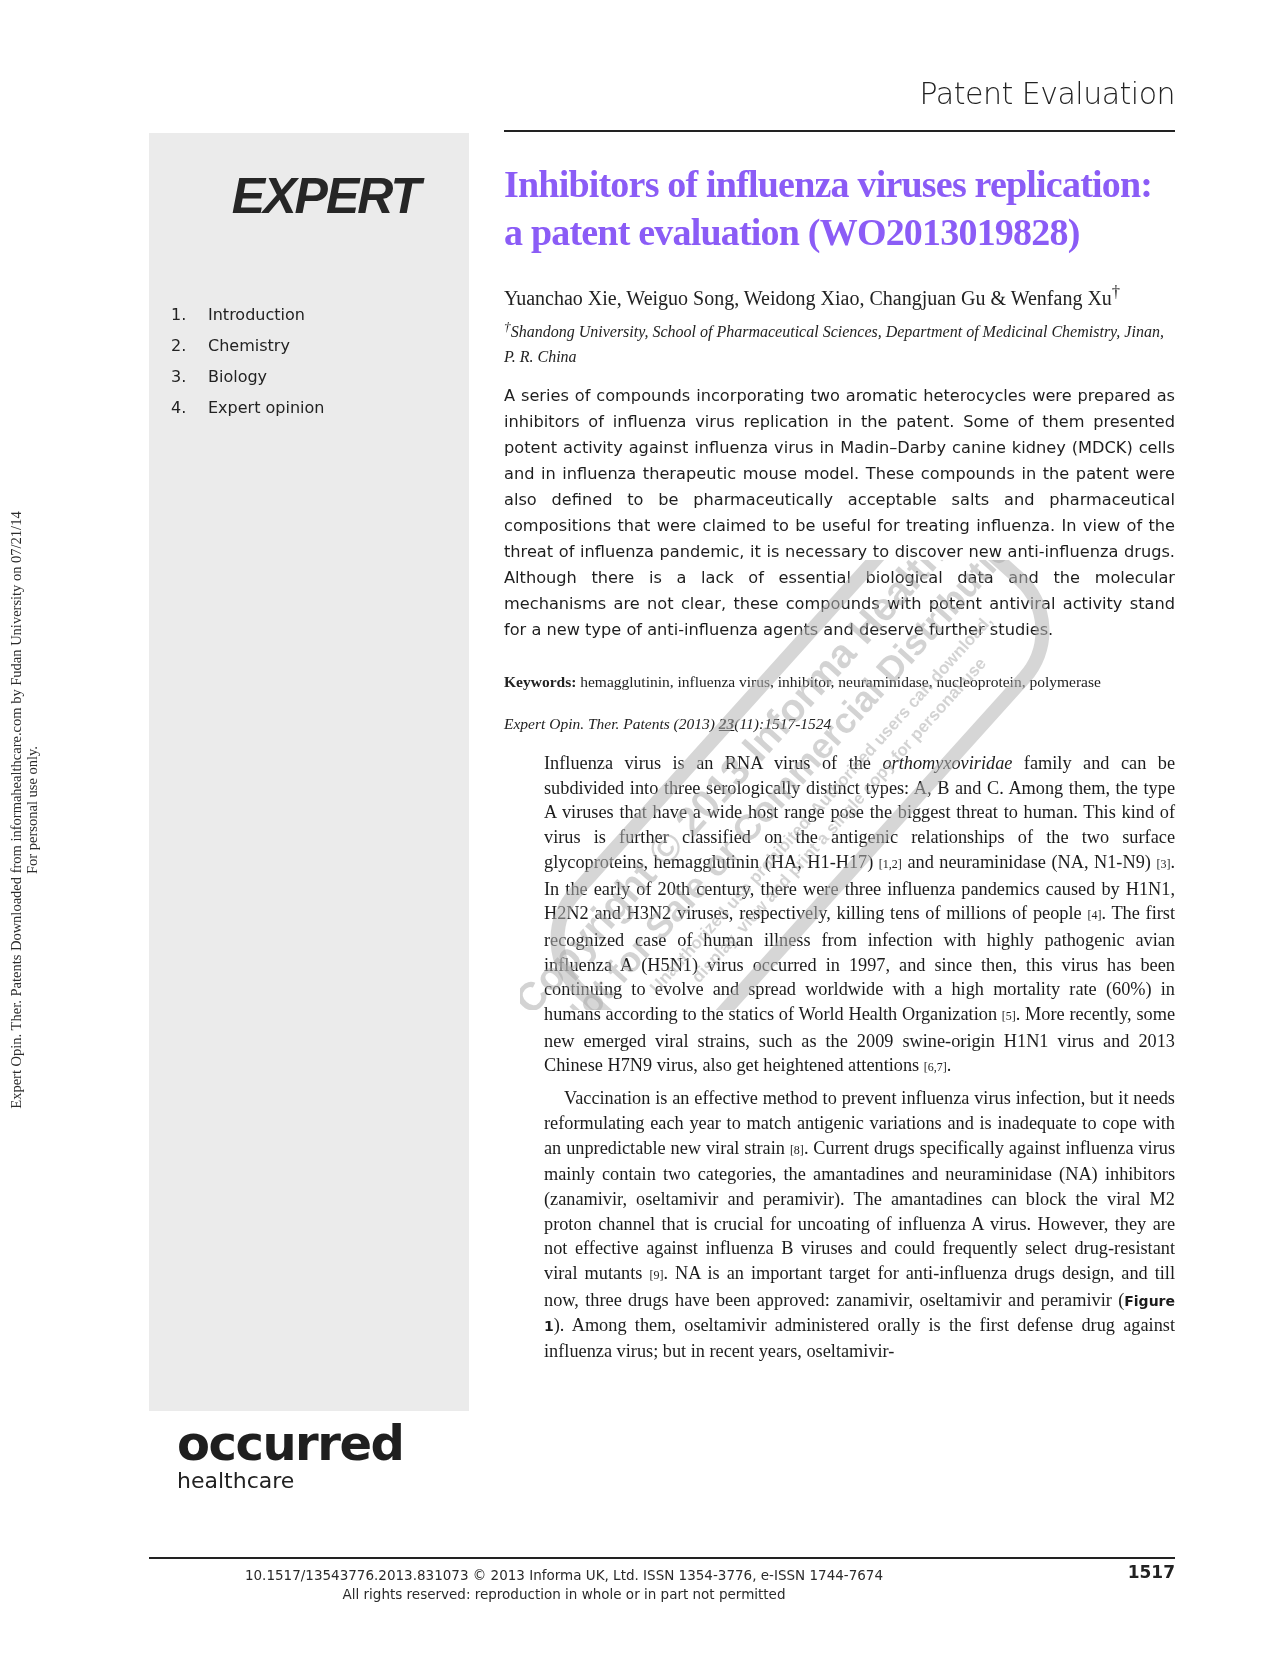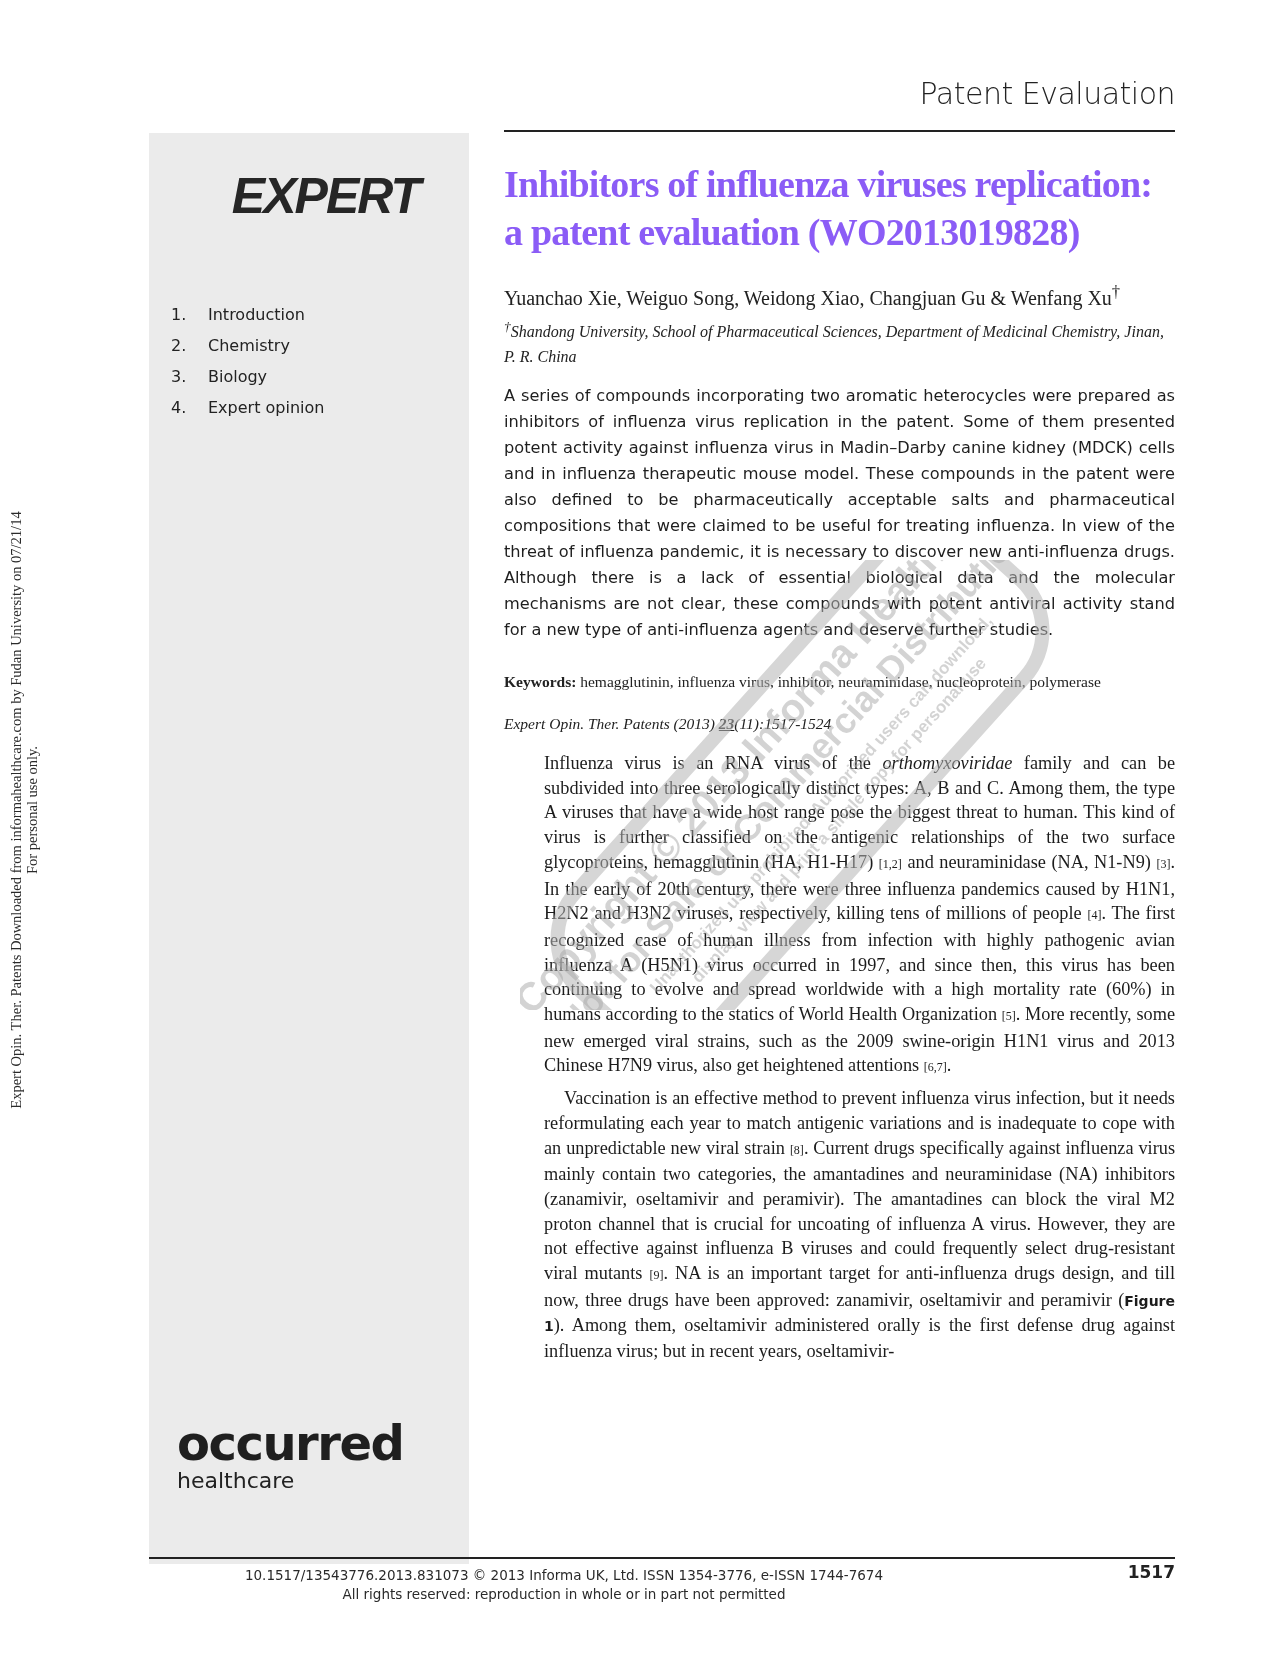--- a/index.html
+++ b/index.html
@@ -16,21 +16,21 @@
   }
 
   .header-label {
     position: absolute; right: 101px; top: 76px;
     font-family: "DejaVu Sans", sans-serif; font-size: 30px; font-weight: 300; color: #222;
     letter-spacing: -0.5px;
   }
   .header-rule { position: absolute; left: 504px; right: 101px; top: 130px; height: 1.5px; background: #222; }
 
   .sidebar {
-    position: absolute; left: 149px; top: 133px; width: 320px; height: 1431px; background: #ebebeb;
+    position: absolute; left: 149px; top: 133px; width: 320px; height: 1278px; background: #ebebeb;
   }
   .logo-expert {
     position: absolute; left: 30px; top: 40px; width: 260px;
     font-family: "Liberation Sans", sans-serif; font-weight: bold; font-style: italic;
     font-size: 50px; line-height: 46px; color: #262626; letter-spacing: -2px;
   }
   .logo-expert .l1 { display: block; text-align: right; padding-right: 20px; }
   .logo-expert .l2 { display: block; }
   .toc { position: absolute; left: 22px; top: 172px; list-style: none; margin: 0; padding: 0; }
   .toc li {

